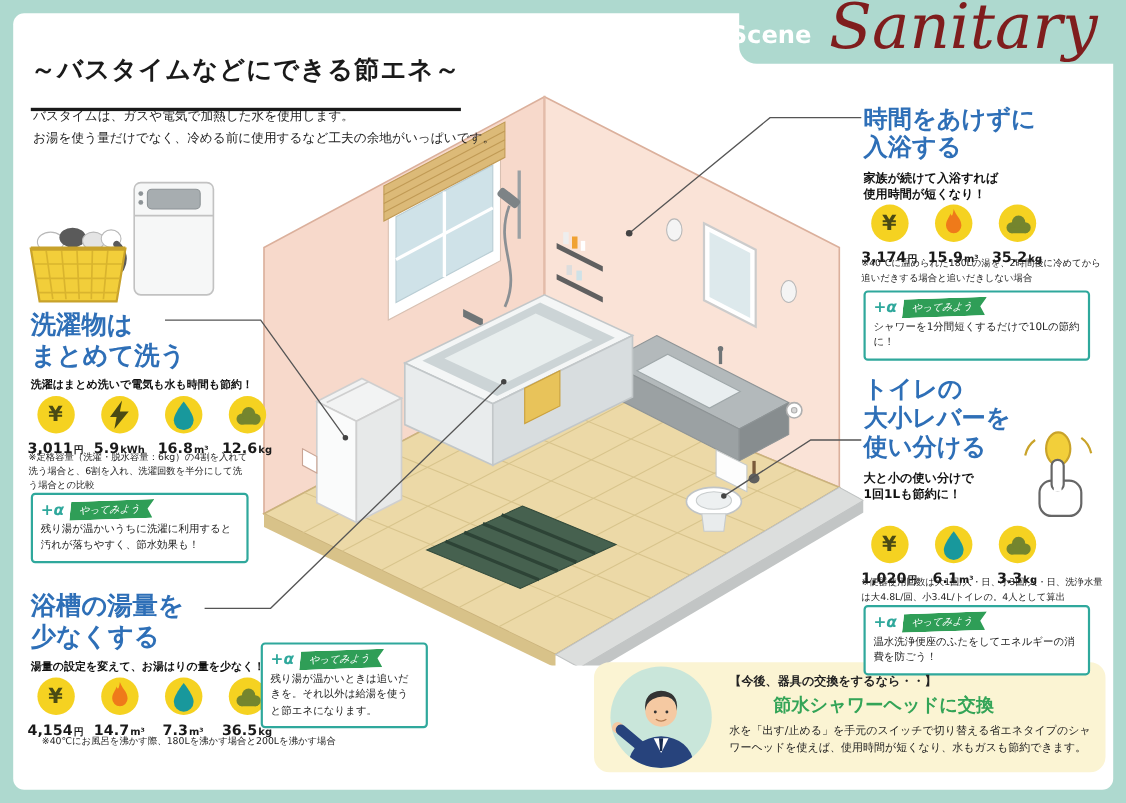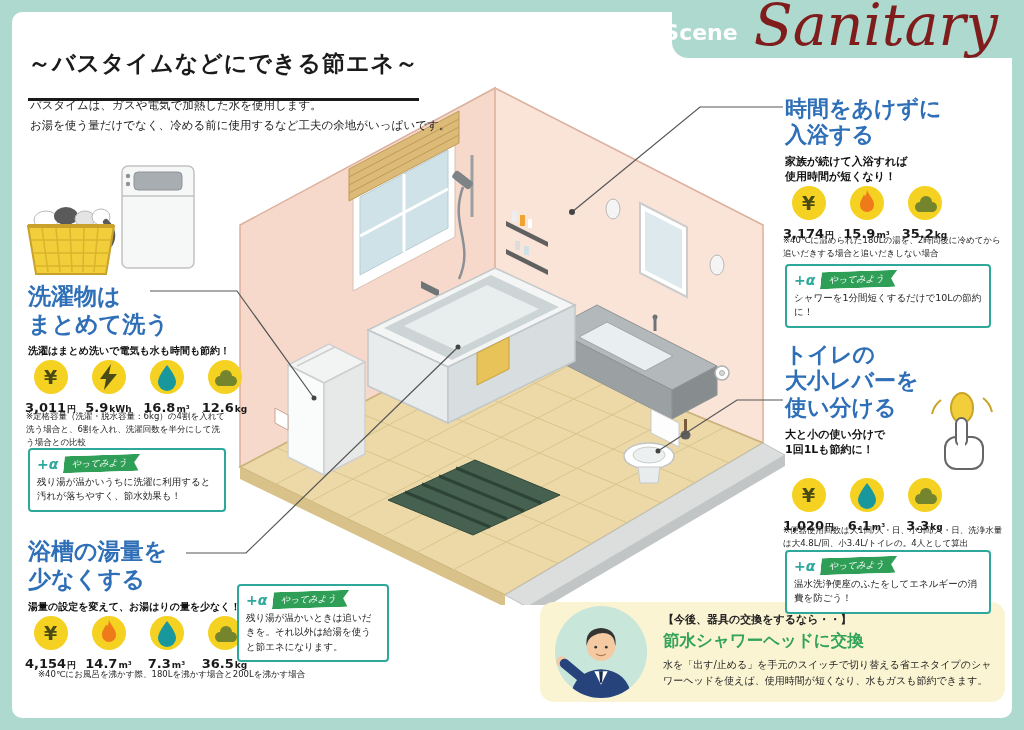--- a/index.html
+++ b/index.html
@@ -47,21 +47,21 @@
     padding:5px 7px 6px; z-index:10; }
   .tip-head { display:flex; align-items:center; gap:6px; margin-bottom:3px; }
   .tip-alpha { color:#2fa89c; font-size:14px; font-weight:bold; font-style:italic; }
   .tip-flag { background:#2f9e57; color:#fff; font-size:9px; font-style:italic;
     padding:2px 12px 2px 8px; transform:skewX(-8deg) rotate(-2deg);
     clip-path:polygon(0 0,100% 0,93% 50%,100% 100%,0 100%); }
   .tip-text { font-size:9.5px; line-height:1.5; color:#222; }
 
   .recommend-box { background:#fbf4d3; border-radius:14px; z-index:9; }
   .rec-heading { font-size:11px; font-weight:bold; color:#222; }
-  .rec-product { font-size:16.5px; font-weight:bold; color:#33a457; margin-top:3px; }
+  .rec-product { font-size:16.5px; font-weight:bold; color:#33a457; margin-top:3px;margin-left:40px; }
   .rec-body { font-size:10px; line-height:1.55; color:#222; margin-top:5px; }
 
   svg { display:block; }
 </style>
 </head>
 <body>
 
 <div class="page"></div>
 
 <div class="scene-band">

